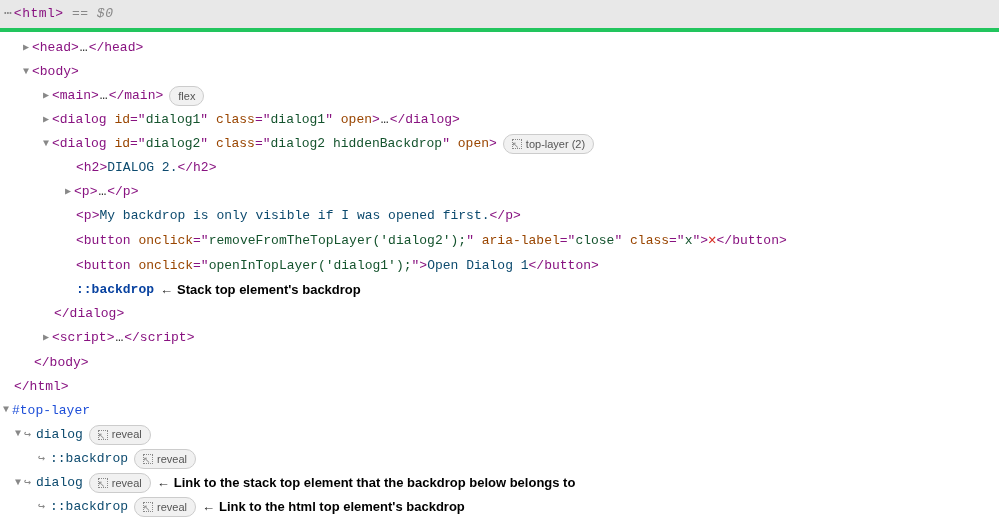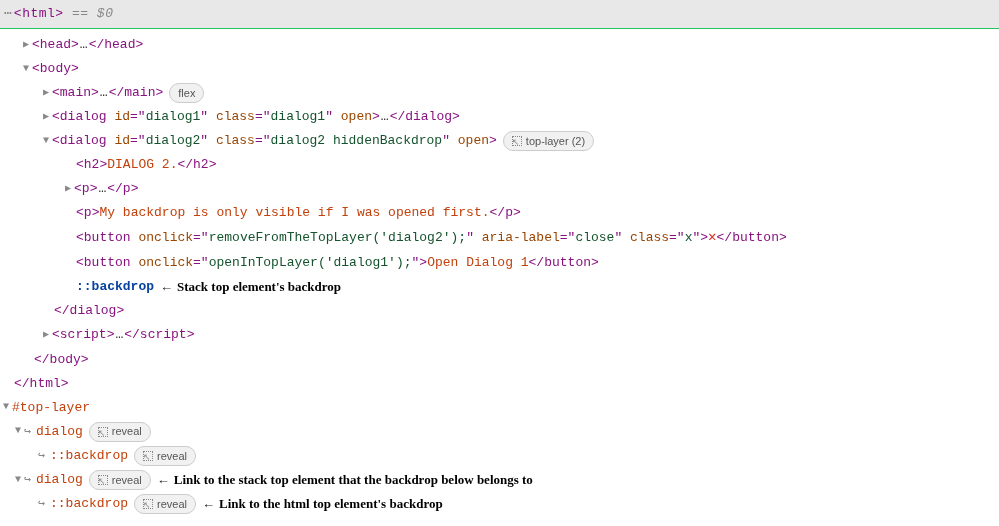--- a/index.html
+++ b/index.html
@@ -7,21 +7,21 @@
     margin: 0;
     padding: 0;
     font-family: Menlo, Consolas, "Courier New", monospace;
     font-size: 13px;
     line-height: 1.85;
     color: #222;
     background: #fff;
   }
   .top-bar {
     background: #e8e8e8;
-    border-bottom: 1px solid #22c55e;
+    border-bottom: 4px solid #22c55e;
     padding: 2px 4px;
     letter-spacing: 0.5px;
     color: #888;
   }
   .top-bar .dots { letter-spacing: 2px; }
   .tree { padding: 4px 0 10px 0; }
   .row {
     white-space: nowrap;
     display: flex;
     align-items: center;
@@ -36,24 +36,24 @@
     cursor: pointer;
     user-select: none;
   }
 
   
   .tag     { color: #881280; }
   .attr-n  { color: #994500; }
   .attr-v  { color: #14532d; }
   .punct   { color: #881280; }
   .ellip   { color: #222; padding: 0 1px; }
-  .text    { color: #c2410c; }
+  .text    { color: #0c4a6e; }
   .pseudo  { color: #0842a0; font-weight: 600; }
   .eq0     { color: #888; font-style: italic; }
-  .hash    { color: #c2410c; }
+  .hash    { color: #1d4ed8; }
 
   .badge {
     display: inline-flex;
     align-items: center;
     gap: 4px;
     background: #f1f1f1;
     border: 1px solid #ccc;
     border-radius: 10px;
     padding: 0 8px;
     height: 20px;
@@ -71,21 +71,21 @@
   }
   .badge .ic::after {
     content: "↖";
     position: absolute;
     top: -3px; left: -1px;
     font-size: 9px;
     color: #888;
   }
 
   .annot {
-    font-family: Liberation Serif, serif;
+    font-family: Liberation Sans, sans-serif;
     font-weight: 700;
     color: #000;
     font-size: 13px;
   }
   .arrow-left {
     font-family: -apple-system, Helvetica, Arial, sans-serif;
     font-weight: 700;
     padding: 0 4px 0 6px;
   }
 

